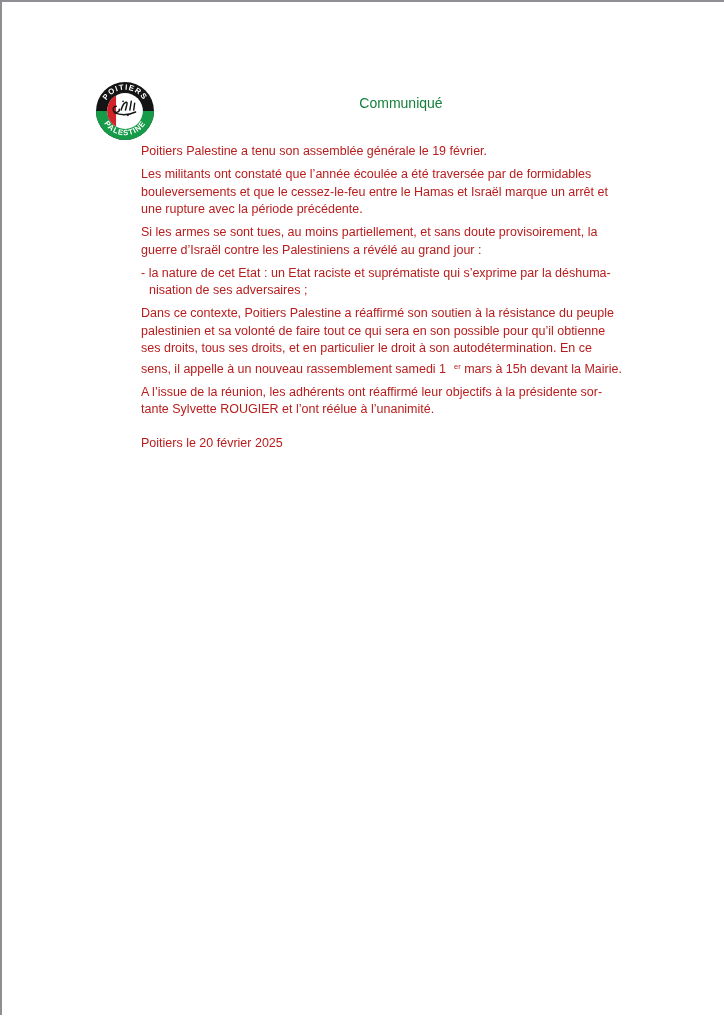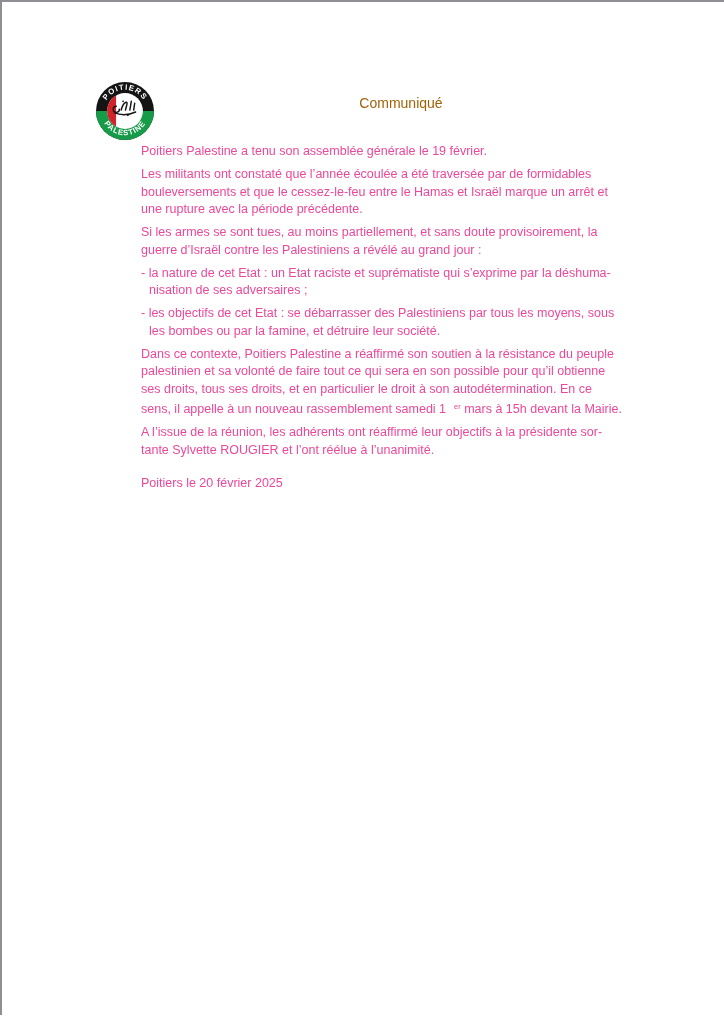--- a/index.html
+++ b/index.html
@@ -12,25 +12,25 @@
     position:relative; width:724px; height:1024px; background:#ffffff;
     box-sizing:border-box; border-top:2px solid #8e8e93;
   }
   .left-edge {
     position:absolute; left:0; top:0; width:2px; height:1013px;
     background:#8e8e93;
   }
   .logo { position:absolute; left:96px; top:80px; width:58px; height:58px; }
   .doc-title {
     position:absolute; left:141px; top:92px; width:520px;
-    text-align:center; font-size:14px; line-height:18px; color:#a16207;
+    text-align:center; font-size:14px; line-height:18px; color:#15803d;
   }
   .content {
     position:absolute; left:141px; top:141px; width:560px;
-    font-size:12.5px; line-height:17.5px; color:#ec4899;
+    font-size:12.5px; line-height:17.5px; color:#b91c1c;
   }
   .para { margin:0 0 5.5px 0; }
   .para > span { white-space:pre-line; }
   .bullet { padding-left:8px; text-indent:-8px; }
   sup.ord { font-size:7.5px; vertical-align:4px; letter-spacing:0;margin-left:8px; }
   .date-line {
     margin-top:16px; padding-right:94px; white-space:pre-line;
   }
 </style>
 </head>
@@ -69,22 +69,20 @@
 
   <div class="content">
     <p class="para"><span>Poitiers Palestine a tenu son assemblée générale le 19 février.</span></p>
     <p class="para"><span>Les militants ont constaté que l’année écoulée a été traversée par de formidables
 bouleversements et que le cessez-le-feu entre le Hamas et Israël marque un arrêt et
 une rupture avec la période précédente.</span></p>
     <p class="para"><span>Si les armes se sont tues, au moins partiellement, et sans doute provisoirement, la
 guerre d’Israël contre les Palestiniens a révélé au grand jour :</span></p>
     <p class="para bullet"><span>- la nature de cet Etat : un Etat raciste et suprématiste qui s’exprime par la déshuma-
 nisation de ses adversaires ;</span></p>
-    <p class="para bullet"><span>- les objectifs de cet Etat : se débarrasser des Palestiniens par tous les moyens, sous
-les bombes ou par la famine, et détruire leur société.</span></p>
     <p class="para"><span>Dans ce contexte, Poitiers Palestine a réaffirmé son soutien à la résistance du peuple
 palestinien et sa volonté de faire tout ce qui sera en son possible pour qu’il obtienne
 ses droits, tous ses droits, et en particulier le droit à son autodétermination. En ce
 </span><span>sens, il appelle à un nouveau rassemblement samedi 1</span><sup class="ord">er</sup><span> mars à 15h devant la Mairie.</span></p>
     <p class="para"><span>A l’issue de la réunion, les adhérents ont réaffirmé leur objectifs à la présidente sor-
 tante Sylvette ROUGIER et l’ont réélue à l’unanimité.</span></p>
     <p class="para date-line">Poitiers le 20 février 2025</p>
   </div>
 </div>
 

